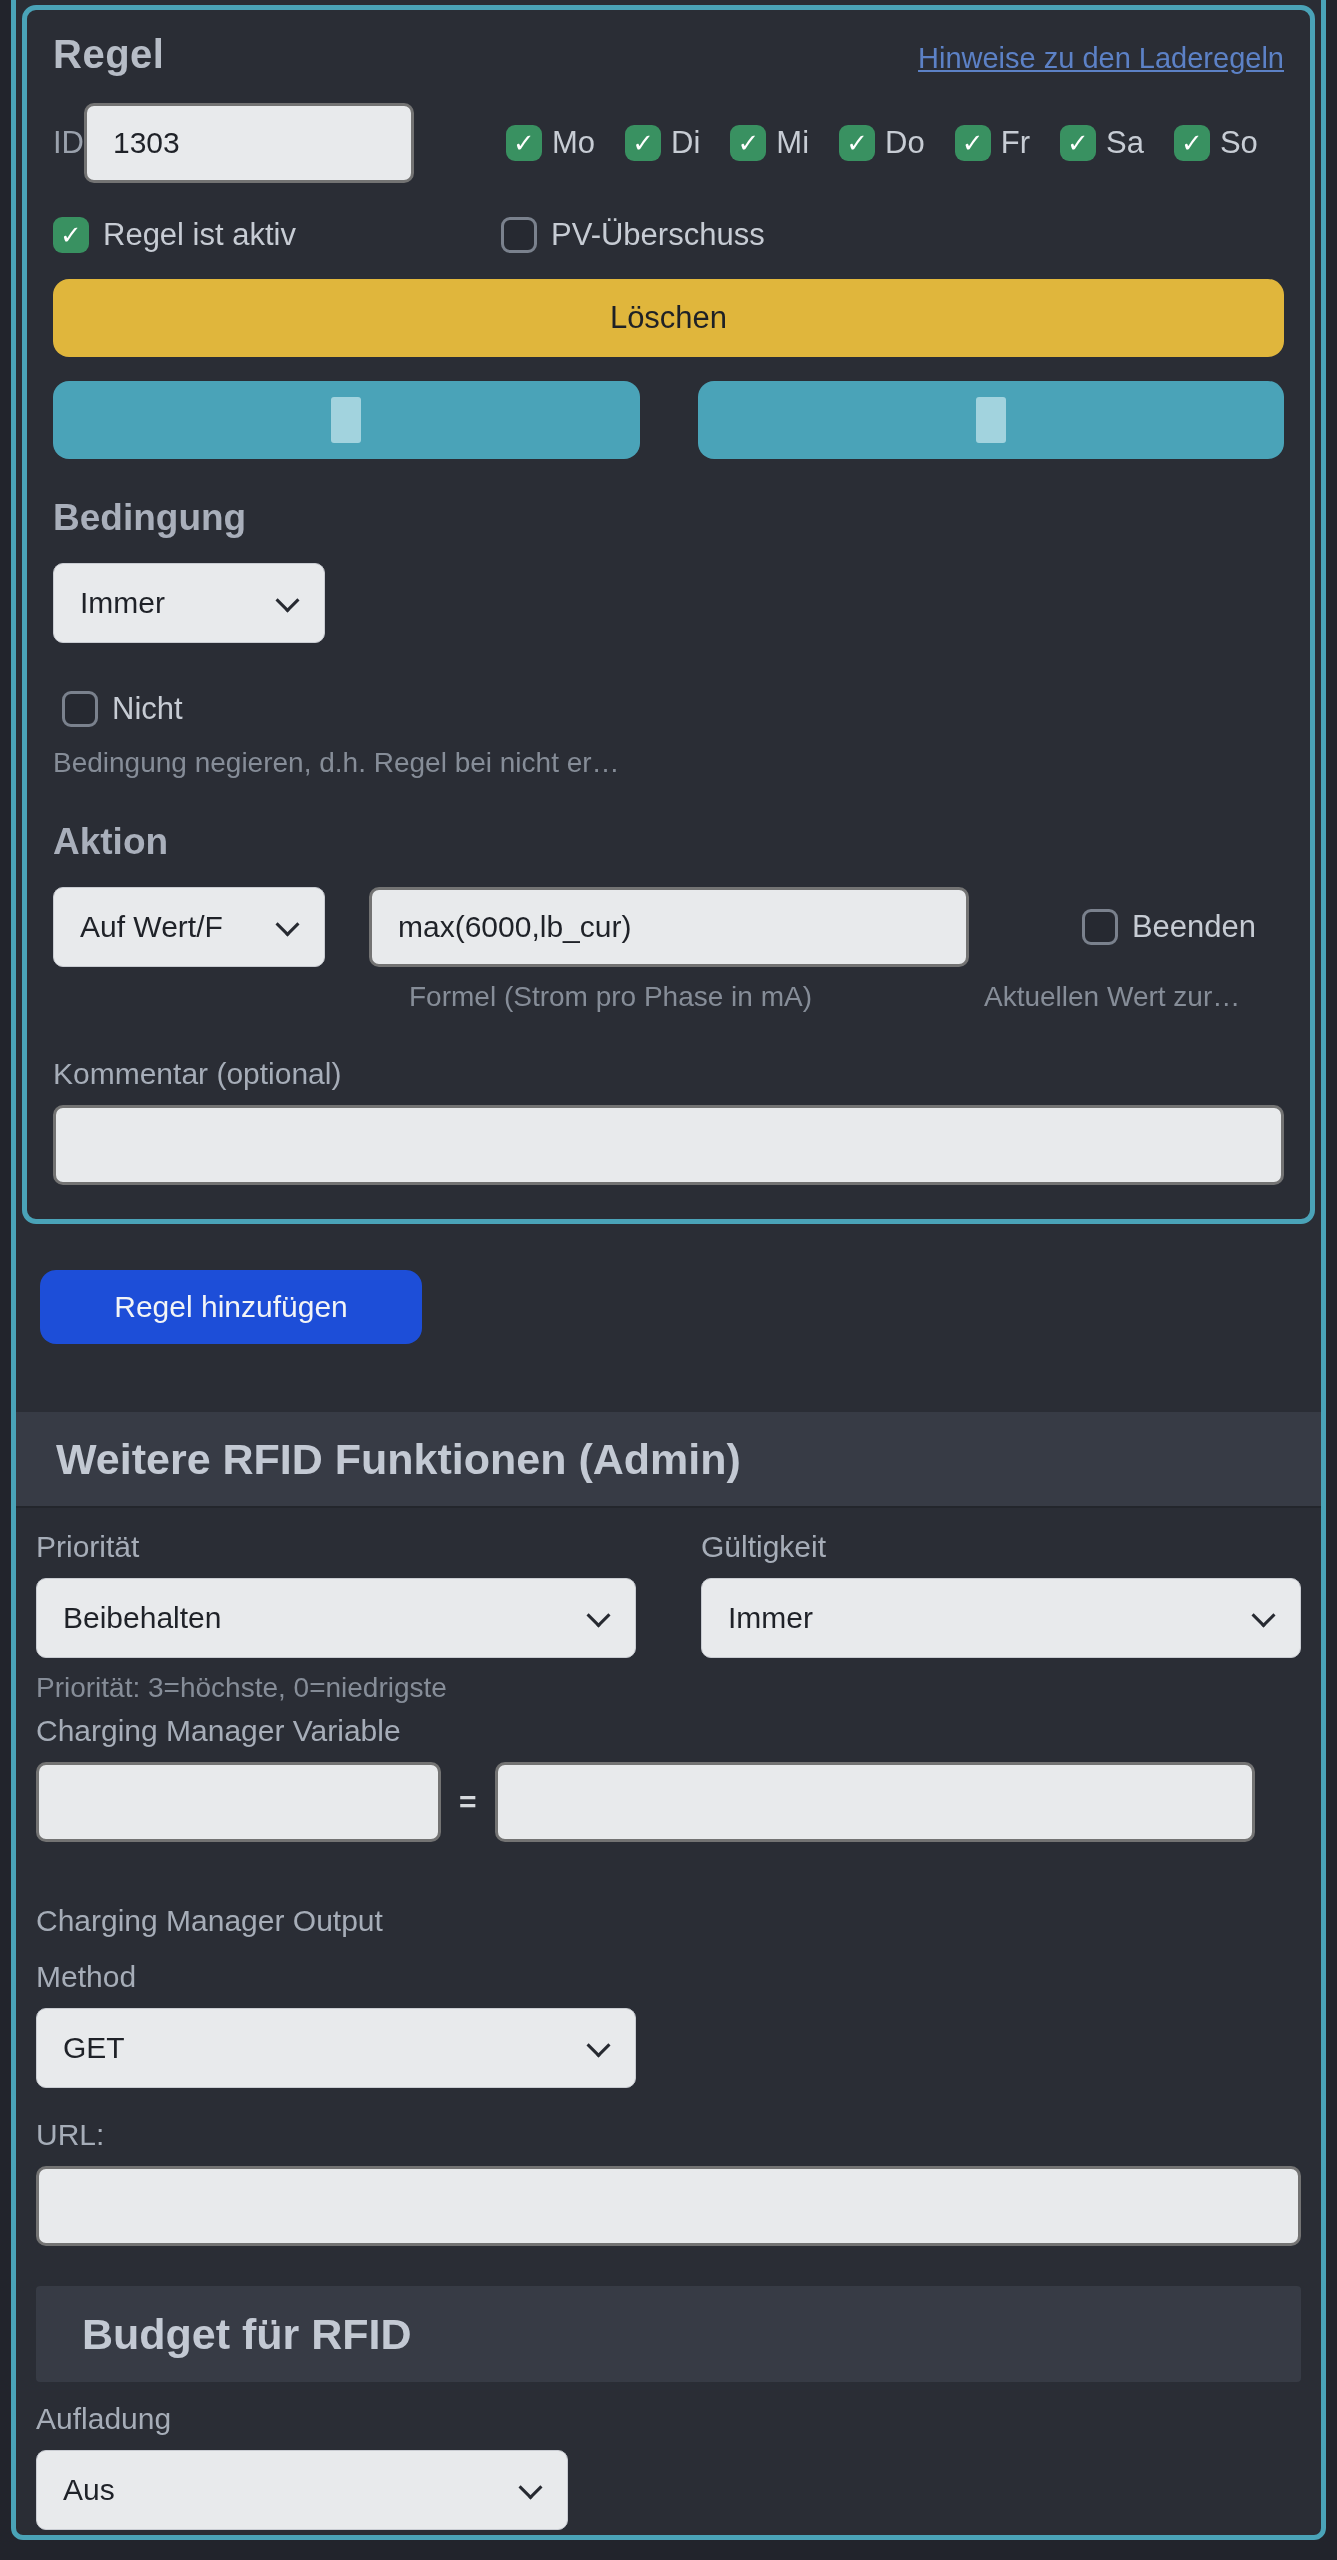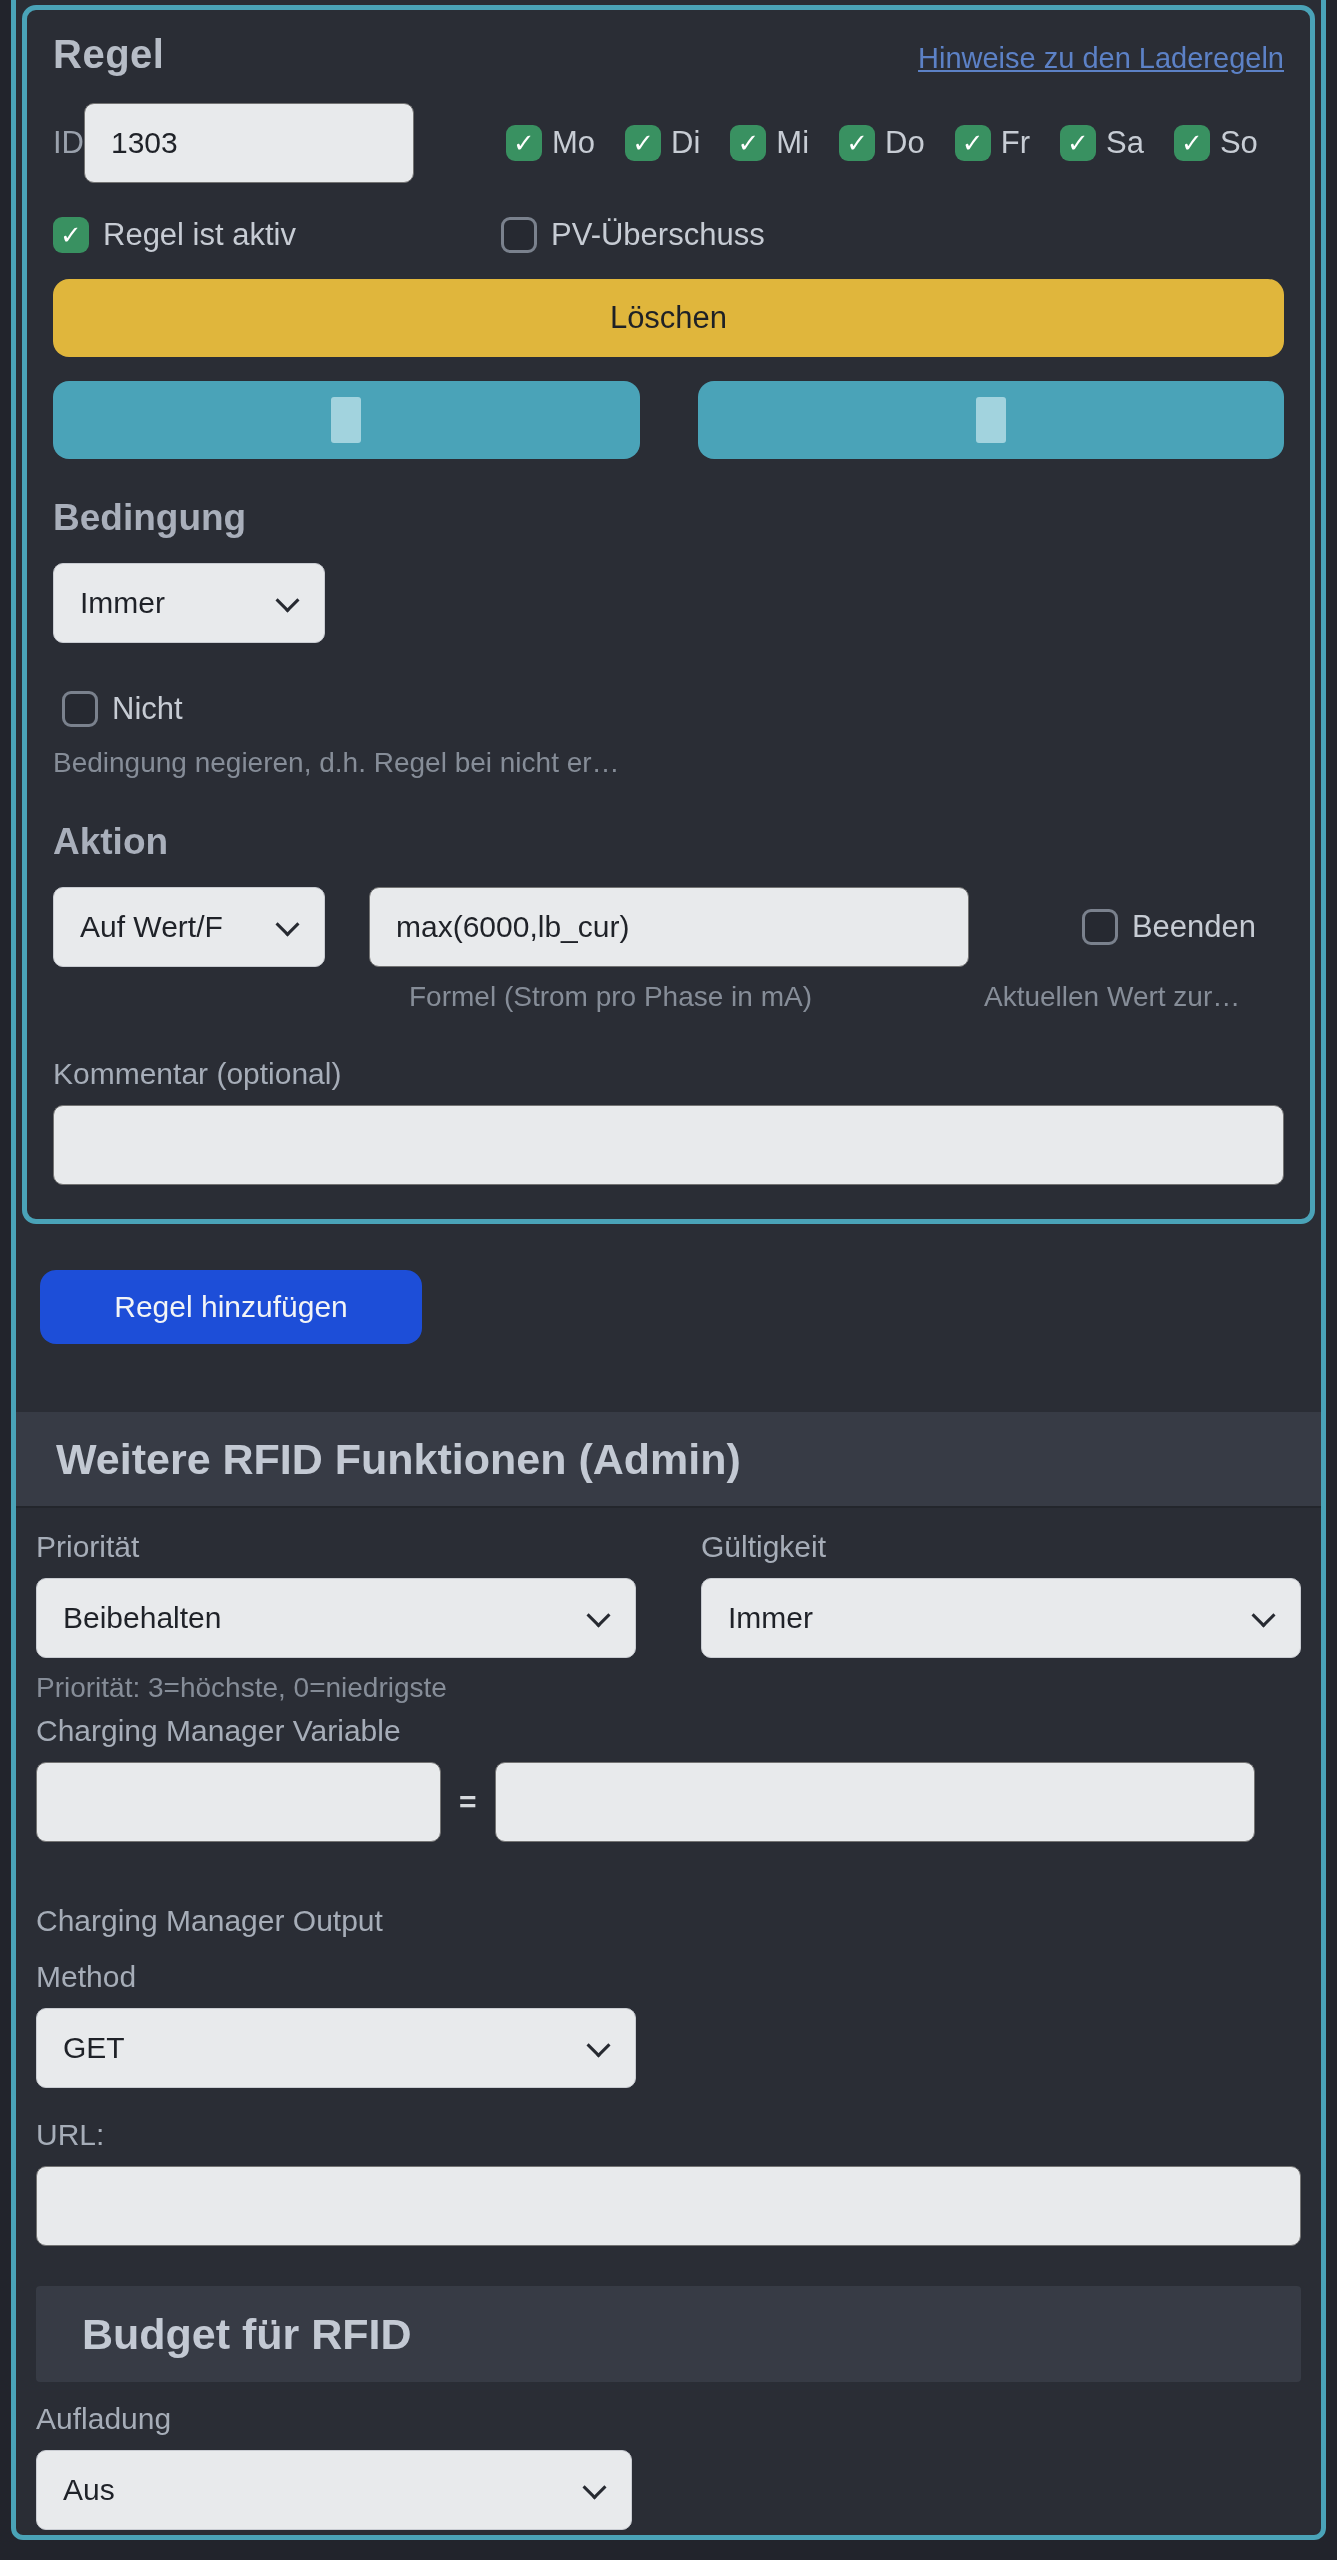--- a/index.html
+++ b/index.html
@@ -25,21 +25,21 @@
     margin-top: 2px;
   }
   .card-header { display: flex; justify-content: space-between; align-items: flex-end; margin-bottom: 26px; }
   .card-title { font-size: 40px; font-weight: bold; color: #b6bcc6; letter-spacing: .5px; }
   .hint-link { font-size: 29px; color: #5c81c6; text-decoration: underline; cursor: pointer; align-self: center; margin-top: 8px; }
 
   .row { display: flex; align-items: center; }
   .id-row { margin-bottom: 34px; }
   .id-label { font-size: 31px; color: #9aa1ac; }
   .input {
-    background: #e8eaec; border: 1px solid #737373; border-radius: 10px;
+    background: #e8eaec; border: 3px solid #737373; border-radius: 10px;
     height: 80px; font-size: 30px; color: #1f2228; padding: 0 26px;
     font-family: "Liberation Sans", "DejaVu Sans", sans-serif; outline: none; width: 100%;
   }
   .id-input { width: 330px; }
   .days { display: flex; gap: 30px; margin-left: 92px; align-items: center; }
   .day { display: flex; gap: 10px; align-items: center; }
   .cb {
     width: 36px; height: 36px; border-radius: 9px; flex: 0 0 auto;
     display: flex; align-items: center; justify-content: center; cursor: pointer;
   }
@@ -108,21 +108,21 @@
   .var-row { display: flex; align-items: center; gap: 18px; margin-bottom: 62px; }
   .var-input1 { width: 405px; }
   .var-input2 { width: 760px; }
   .equals { font-size: 30px; font-weight: bold; color: #d7dade; }
 
   .out-label { margin-bottom: 22px; }
   .sel-method { width: 600px; margin-bottom: 30px; }
   .url-input { margin-bottom: 40px; }
 
   .band-budget { border-radius: 4px; padding-left: 46px; margin-bottom: 20px; }
-  .sel-aus { width: 596px; }
+  .sel-aus { width: 532px; }
 </style>
 </head>
 <body>
 
 <div class="page">
 
   <div class="rule-card">
 
     <div class="card-header">
       <div class="card-title">Regel</div>

